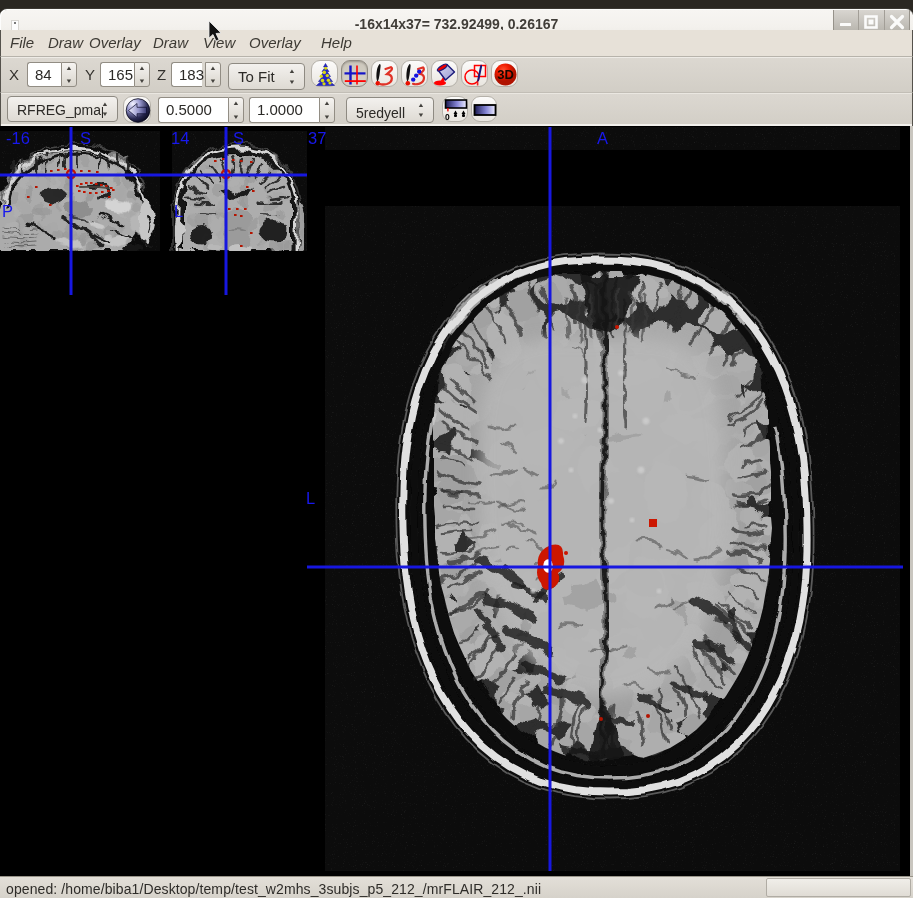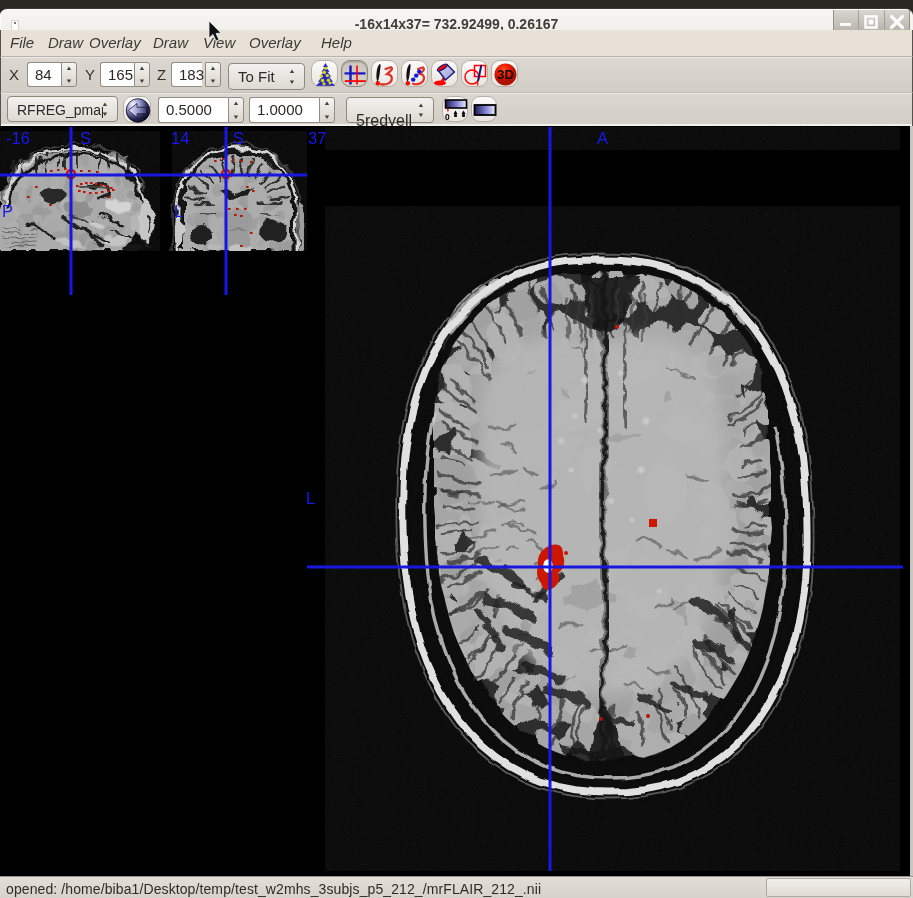--- a/index.html
+++ b/index.html
@@ -221,21 +221,21 @@
       </div>
     <div class="spinbox" style="left:157px;top:4px;width:86px;height:26px">
         <div class="field" style="width:70px">0.5000</div>
         <div class="btns" style="left:70px"></div>
       </div>
     <div class="spinbox" style="left:248px;top:4px;width:78px;height:26px">
         <div class="field" style="width:70px">1.0000</div>
         <div class="btns" style="left:70px"></div>
       </div>
     <div class="combo" style="left:345px;top:4px;width:88px;height:26px">
-        <span class="ct" style="font-size:16px;top:14px">5redyell</span>
+        <span class="ct" style="font-size:14px;top:7px">5redyell</span>
       </div>
     <div class="ibtn" style="left:441px;top:3px;width:26px;height:26px" id="cmap1">
         <svg width="24" height="24" viewBox="0 0 24 24">
       <defs>
             <linearGradient id="bg1" x1="0" y1="0" x2="1" y2="0">
               <stop offset="0%" stop-color="#1a1a50"></stop>
               <stop offset="55%" stop-color="#8585d5"></stop>
               <stop offset="100%" stop-color="#eeeeff"></stop>
             </linearGradient>
           </defs>

